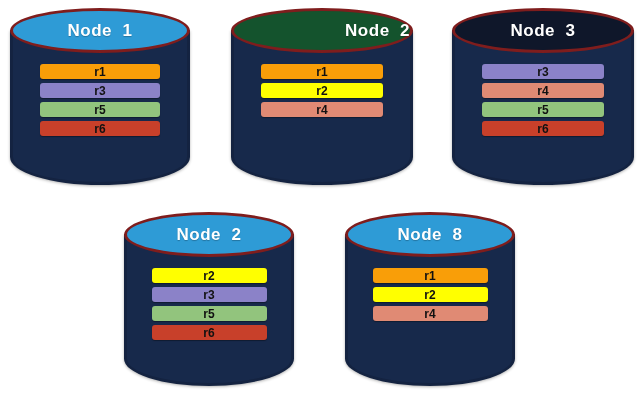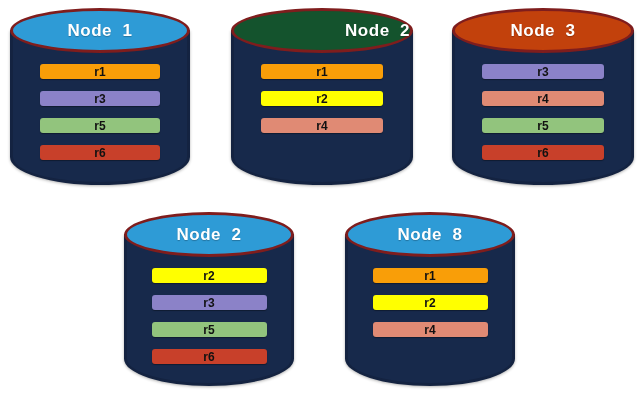--- a/index.html
+++ b/index.html
@@ -63,21 +63,21 @@
   }
 
   .replica-list {
     position: absolute;
     left: 0;
     top: 56px;
     width: 100%;
     display: flex;
     flex-direction: column;
     align-items: center;
-    gap: 12px;
+    gap: 4px;
   }
   .replica {
     height: 15px;
     border-radius: 3px;
     display: flex;
     align-items: center;
     justify-content: center;
     box-sizing: border-box;
     box-shadow: 0 1px 1px rgba(0,0,0,0.35);
   }
@@ -138,21 +138,21 @@
         <div class="replica" style="width: 122px; background: rgb(224, 138, 116);">
           <span class="replica-label">r4</span>
         </div>
         <div class="replica" style="width: 122px; background: rgb(146, 196, 125);">
           <span class="replica-label">r5</span>
         </div>
         <div class="replica" style="width: 122px; background: rgb(200, 64, 42);">
           <span class="replica-label">r6</span>
         </div>
       </div>
-      <div class="cyl-top" style="background: #c2410c;">
+      <div class="cyl-top" style="background: #0f172a;">
         <span class="cyl-title">Node  3</span>
       </div>
     </div>
     <div class="node" style="left: 124px; top: 212px; width: 170px; height: 174px;">
       <div class="cyl-body" style="height: 152px; background: rgb(23, 41, 75); border-color: rgb(20, 35, 65);"></div>
       <div class="replica-list">
         <div class="replica" style="width: 115px; background: rgb(255, 255, 0);">
           <span class="replica-label">r2</span>
         </div>
         <div class="replica" style="width: 115px; background: rgb(139, 130, 200);">

